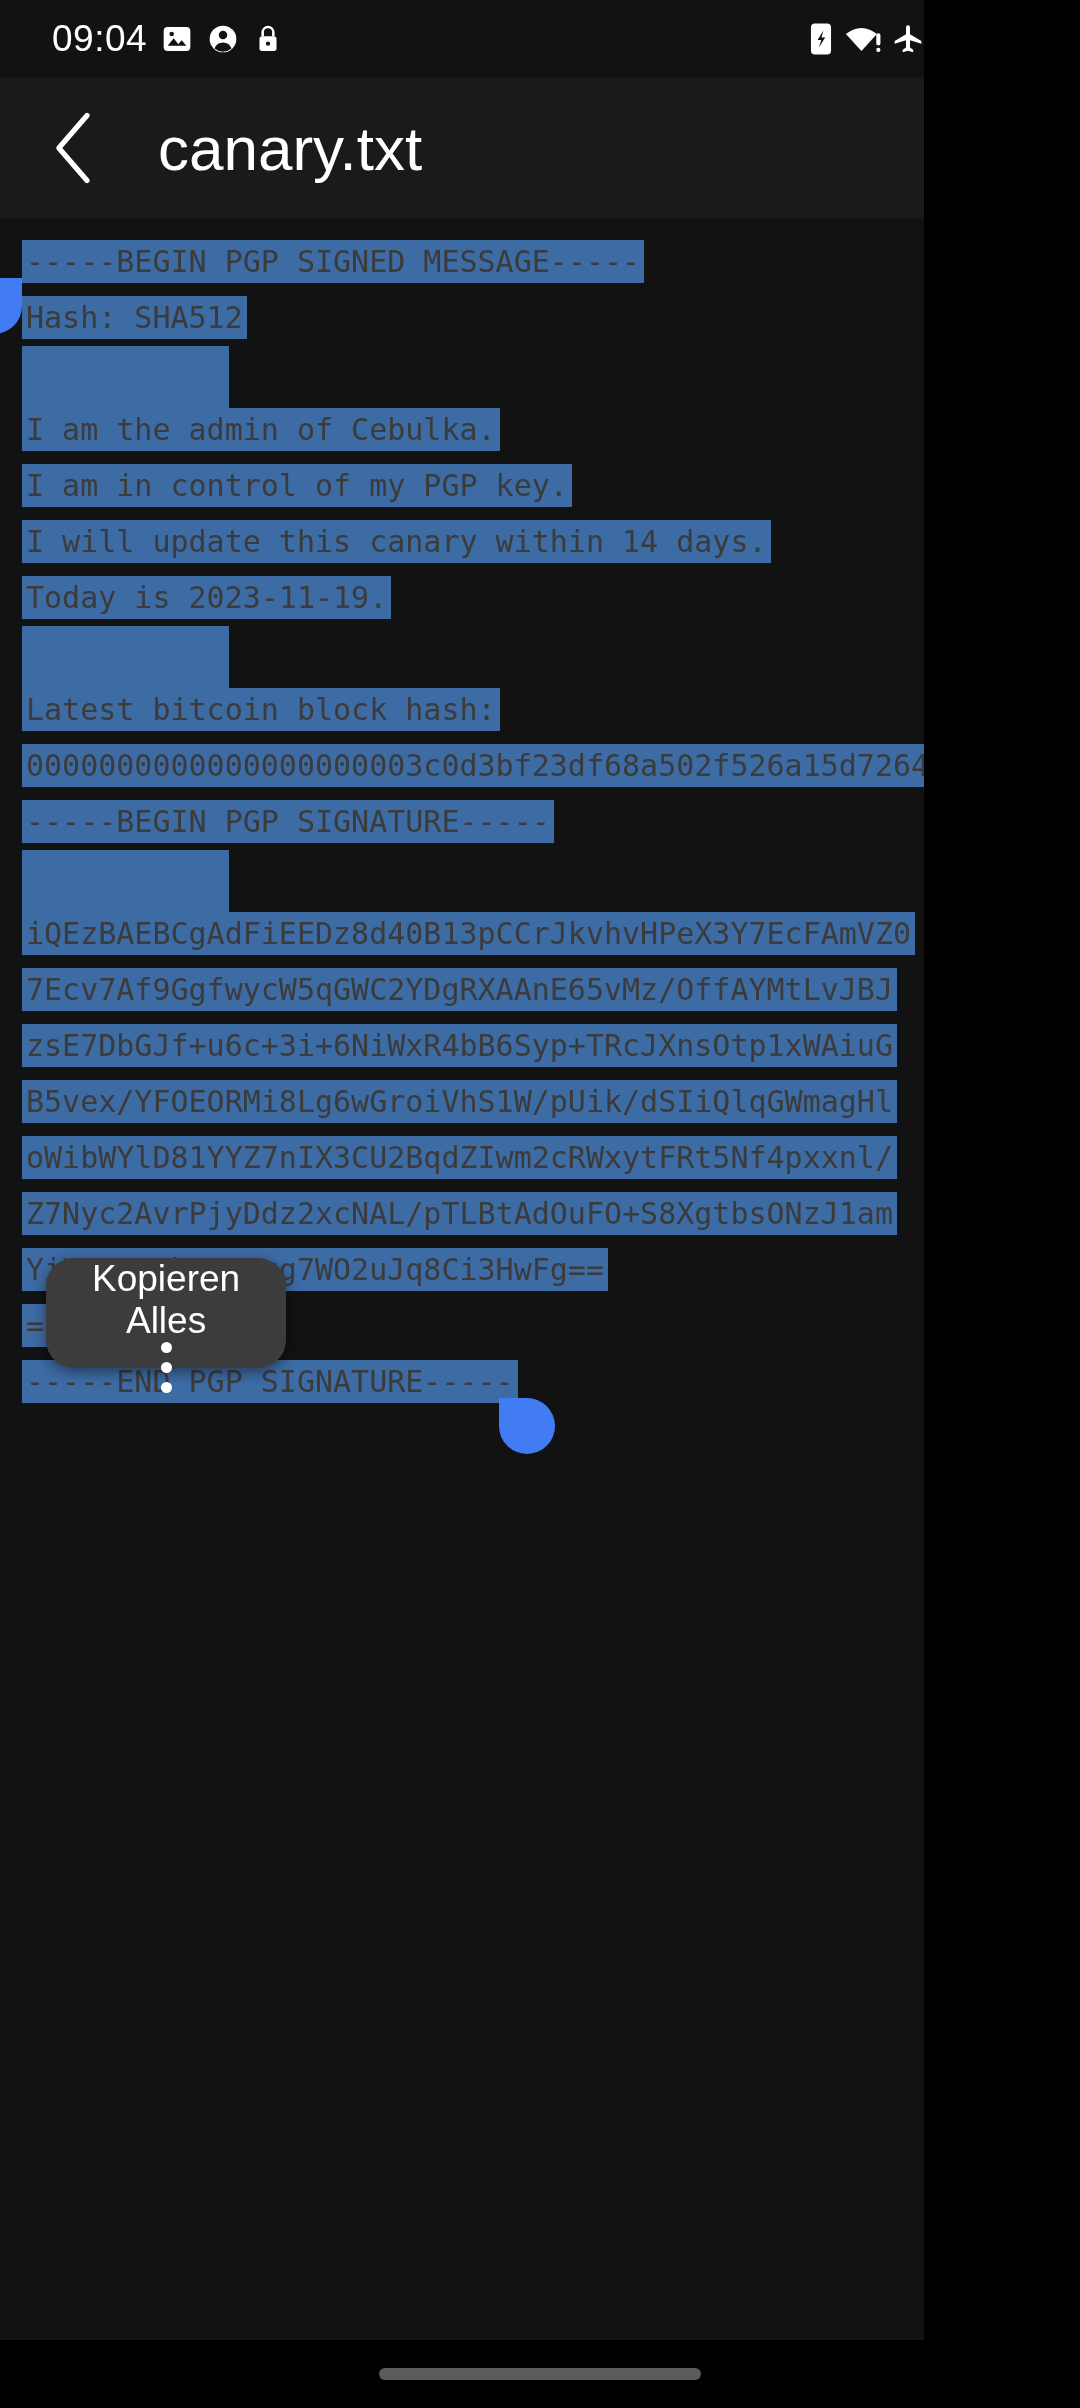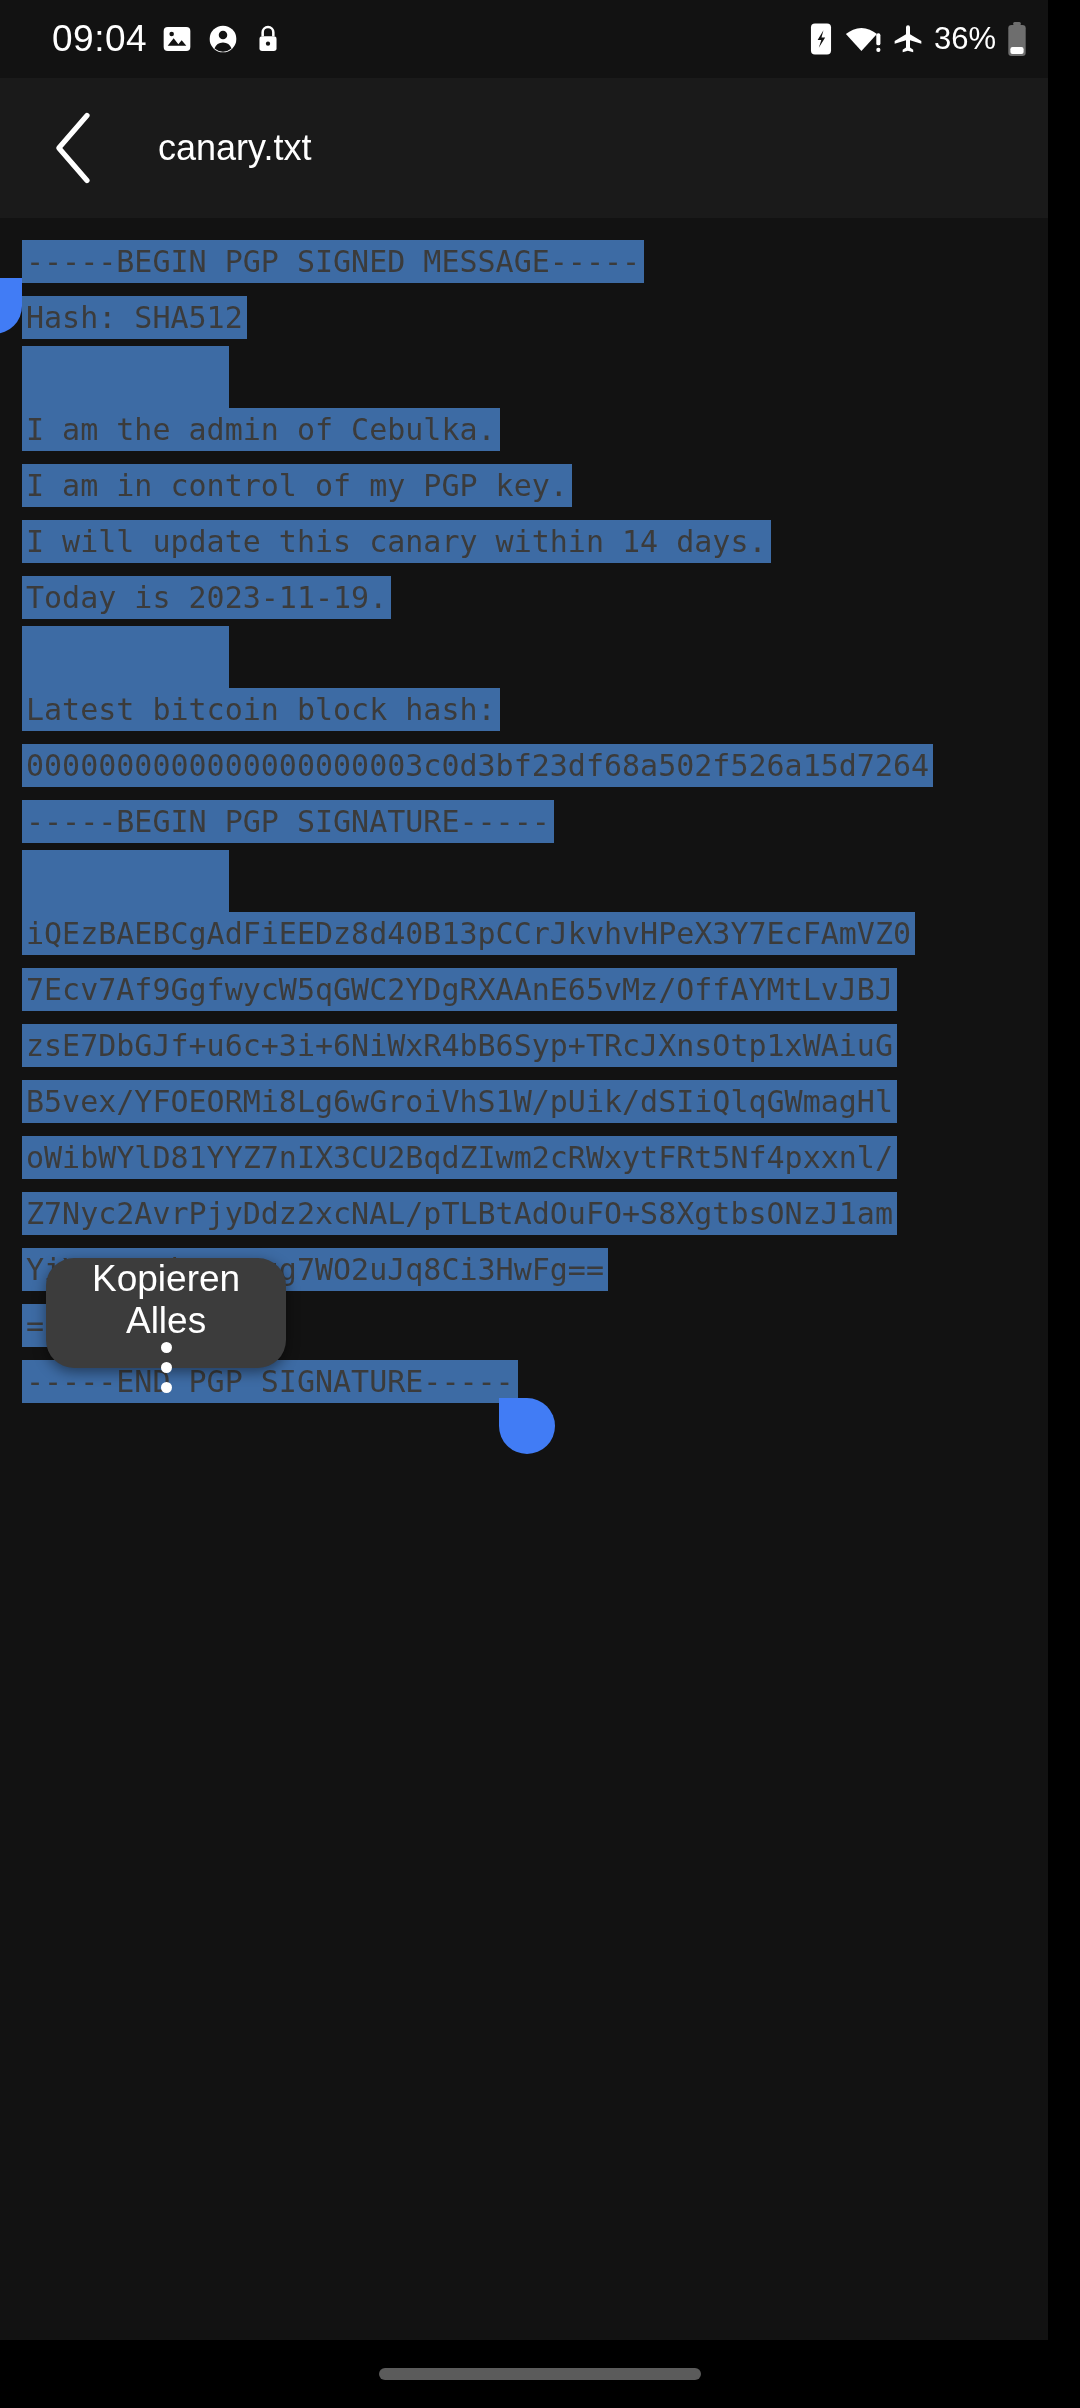--- a/index.html
+++ b/index.html
@@ -5,21 +5,21 @@
   html, body {
     margin: 0;
     padding: 0;
     background: #000;
   }
   body {
     font-family: "Liberation Sans", sans-serif;
   }
   #screen {
     position: relative;
-    width: 1048px;
+    width: 924px;
     height: 2408px;
     background: #15803d;
     overflow: hidden;
   }
 
   
   .statusbar {
     position: absolute;
     top: 0; left: 0;
     width: 1080px;
@@ -64,21 +64,21 @@
     width: 96px;
     height: 96px;
     margin-left: 26px;
     display: flex;
     align-items: center;
     justify-content: center;
     cursor: pointer;
   }
   .appbar-title {
     color: #ffffff;
-    font-size: 36px;
+    font-size: 62px;
     margin-left: 36px;
     font-family: "Liberation Sans", sans-serif;
     white-space: nowrap;
   }
 
   
   .content {
     position: absolute;
     top: 218px; left: 0;
     width: 1080px;

